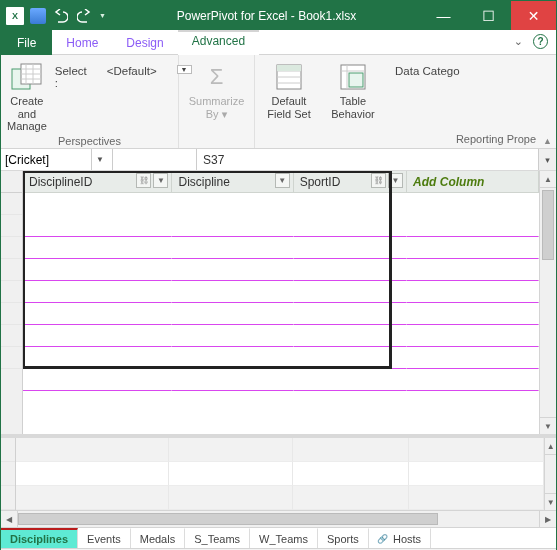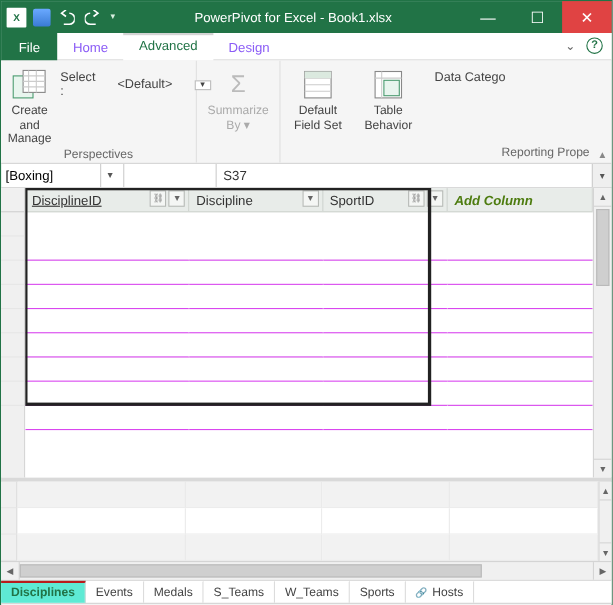--- a/index.html
+++ b/index.html
@@ -30,21 +30,21 @@
 
   
   .ribbon { height: 94px; background: #f5f5f5; border-bottom: 1px solid #d4d4d4; display: flex; font-size: 11px; color: #444; position:relative; overflow:hidden; }
   .group { border-right: 1px solid #e0e0e0; display: flex; flex-direction: column; padding: 4px 6px 0 6px; }
   .group-body { display: flex; gap: 8px; flex: 1; align-items: flex-start; }
   .group-label { text-align: center; font-size: 11px; color: #666; padding: 2px 0 3px 0; }
   .bigbtn { display: flex; flex-direction: column; align-items: center; width: 56px; gap: 2px; padding-top: 2px; text-align:center; line-height:1.15; }
   .bigbtn.wide { width: 90px; }
   .bigbtn-icon { width: 32px; height: 32px; display:flex; align-items:center; justify-content:center; }
   .bigbtn.summarize { color:#aaa; }
-  .selectrow { display:flex; align-items:center; gap:20px; padding-top:6px; font-size:11.5px; }
+  .selectrow { display:flex; align-items:flex-start; gap:20px; padding-top:6px; font-size:11.5px; }
   .selectrow .dd { font-size:7px; border:1px solid #bbb; padding:0 3px; background:#fff; }
   .datacat { display:flex; align-items:flex-start; padding:6px 0 0 6px; font-size:11.5px; white-space:nowrap; }
   .ribbon-collapse { position:absolute; right:4px; bottom:2px; font-size:9px; color:#888; }
 
   
   .fxbar { height: 22px; display:flex; border-bottom:1px solid #d9d9d9; font-size:12px; }
   .namebox { width:112px; border-right:1px solid #ccc; display:flex; align-items:center; padding:0 4px; justify-content:space-between; }
   .namebox .dd { font-size:8px; color:#555; border-left:1px solid #ccc; padding:0 4px; height:100%; display:flex; align-items:center;}
   .fxgap { width:84px; border-right:1px solid #ccc; }
   .fxval { flex:1; display:flex; align-items:center; padding:0 6px; color:#333; }
@@ -85,21 +85,21 @@
 
   
   .sheetbar { height:21px; border-top:1px solid #d4d4d4; display:flex; align-items:stretch; font-size:11px; background:#fff; }
   .sheettab { padding:0 9px; display:flex; align-items:center; border-right:1px solid #dcdcdc; border-top:1px solid transparent; color:#444; gap:4px; }
   .sheettab.active { color:#217346; font-weight:bold; border-top:2px solid #b91c1c; background:#5eead4;}
   .link-icon { font-size:9px; color:#888;}
 
   
   .status { height:22px; background:#f3f3f3; border-top:1px solid #d4d4d4; display:flex; align-items:center; font-size:11px; color:#555; padding:0 6px; justify-content:space-between;}
 
-  .c-disc { width:153px;text-decoration:underline;} .c-discn { width:124px;align-items:center;} .c-sport { width:116px;} .c-add { width:135px;}
+  .c-disc { width:153px;} .c-discn { width:124px;align-items:center;} .c-sport { width:116px;} .c-add { width:135px;}
 </style>
 </head>
 <body>
 
 <div class="window">
 
   <div class="titlebar">
     <div class="qat">
       <div class="qat-icon">
           <div class="excel-icon">X</div>
@@ -125,22 +125,22 @@
     <div class="winbtns">
       <div class="winbtn">—</div>
       <div class="winbtn">☐</div>
       <div class="winbtn close">✕</div>
     </div>
   </div>
 
   <div class="tabs">
     <div class="tab-file">File</div>
     <div class="tab">Home</div>
+    <div class="tab">Design</div>
     <div class="tab active">Advanced</div>
-    <div class="tab">Design</div>
     <div class="tabs-right">
       <span>⌄</span>
       <span class="help-circle">?</span>
     </div>
   </div>
 
   <div class="ribbon">
     <div class="group" style="width:178px">
       <div class="group-body">
         <div class="bigbtn">
@@ -203,21 +203,21 @@
             <span>Data Catego</span>
           </div>
       </div>
       <div class="group-label" style="text-align:right;padding-right:20px">Reporting Prope</div>
     </div>
     <div class="ribbon-collapse">▲</div>
   </div>
 
   <div class="fxbar">
     <div class="namebox">
-      <span>[Boxing]</span>
+      <span>[Cricket]</span>
       <span class="dd">▼</span>
     </div>
     <div class="fxgap"></div>
     <div class="fxval">S37</div>
     <div class="fxexp">▾</div>
   </div>
 
   <div class="gridwrap">
     <div class="rowgutter">
       <div class="corner"></div>

